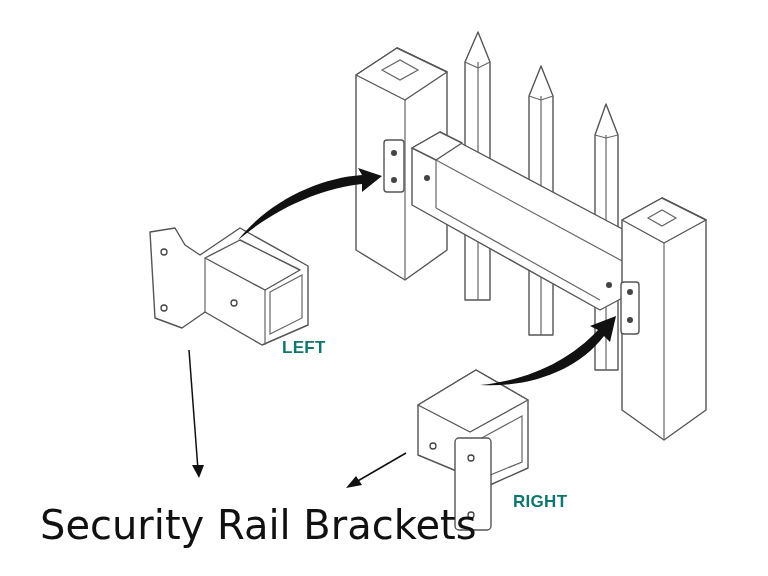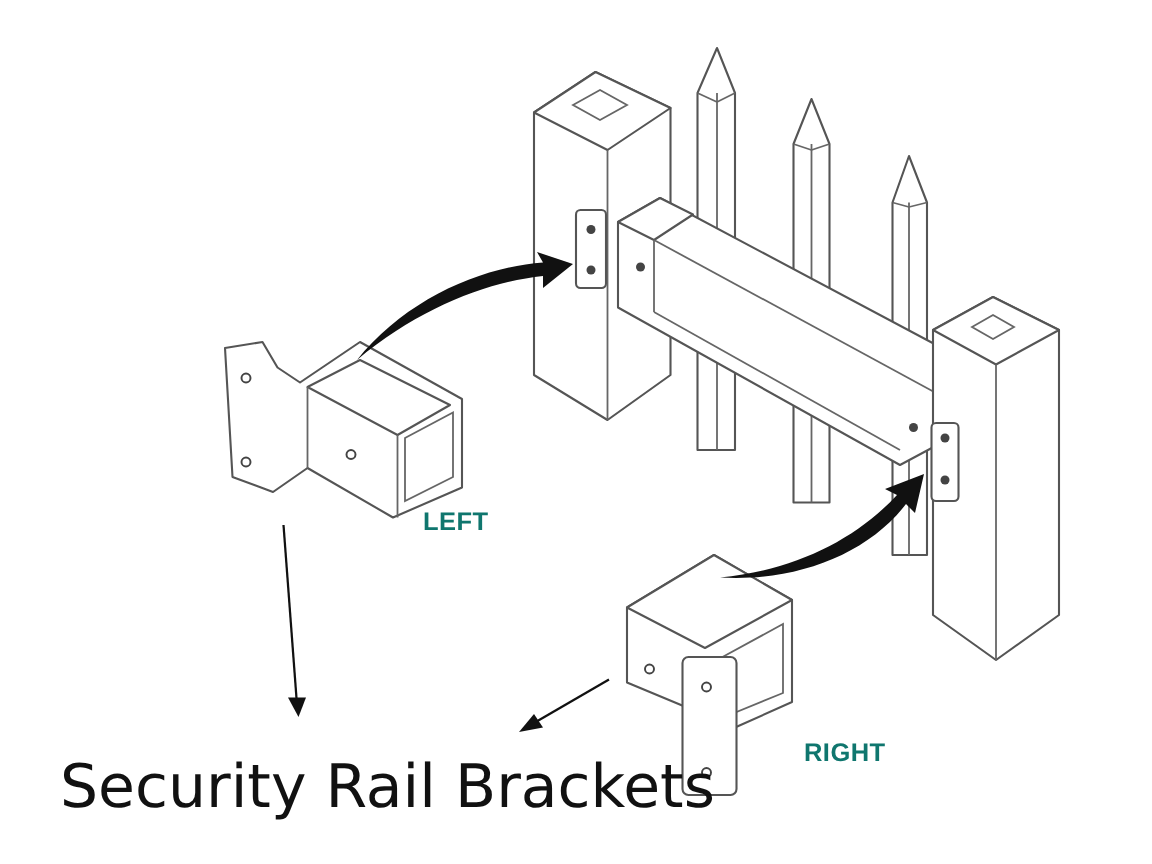--- a/index.html
+++ b/index.html
@@ -105,14 +105,14 @@
     <line x1="189" y1="350" x2="198" y2="470" stroke="#111" stroke-width="1.5"></line>
     <polygon points="192,465 204,465 199,478" fill="#111"></polygon>
   </g>
   <g>
     <line x1="406" y1="453" x2="356" y2="482" stroke="#111" stroke-width="1.5"></line>
     <polygon points="346,488 356,476 362,485" fill="#111"></polygon>
   </g>
 </svg>
 
 <div class="lbl-bold" style="left:282px; top:338px;">LEFT</div>
-<div class="lbl-bold" style="left:513px; top:492px;margin-left:23px;">RIGHT</div>
+<div class="lbl-bold" style="left:513px; top:492px;">RIGHT</div>
 <div class="caption" style="left:40px; top:490px;">Security Rail Brackets</div>
 
 </body></html>

